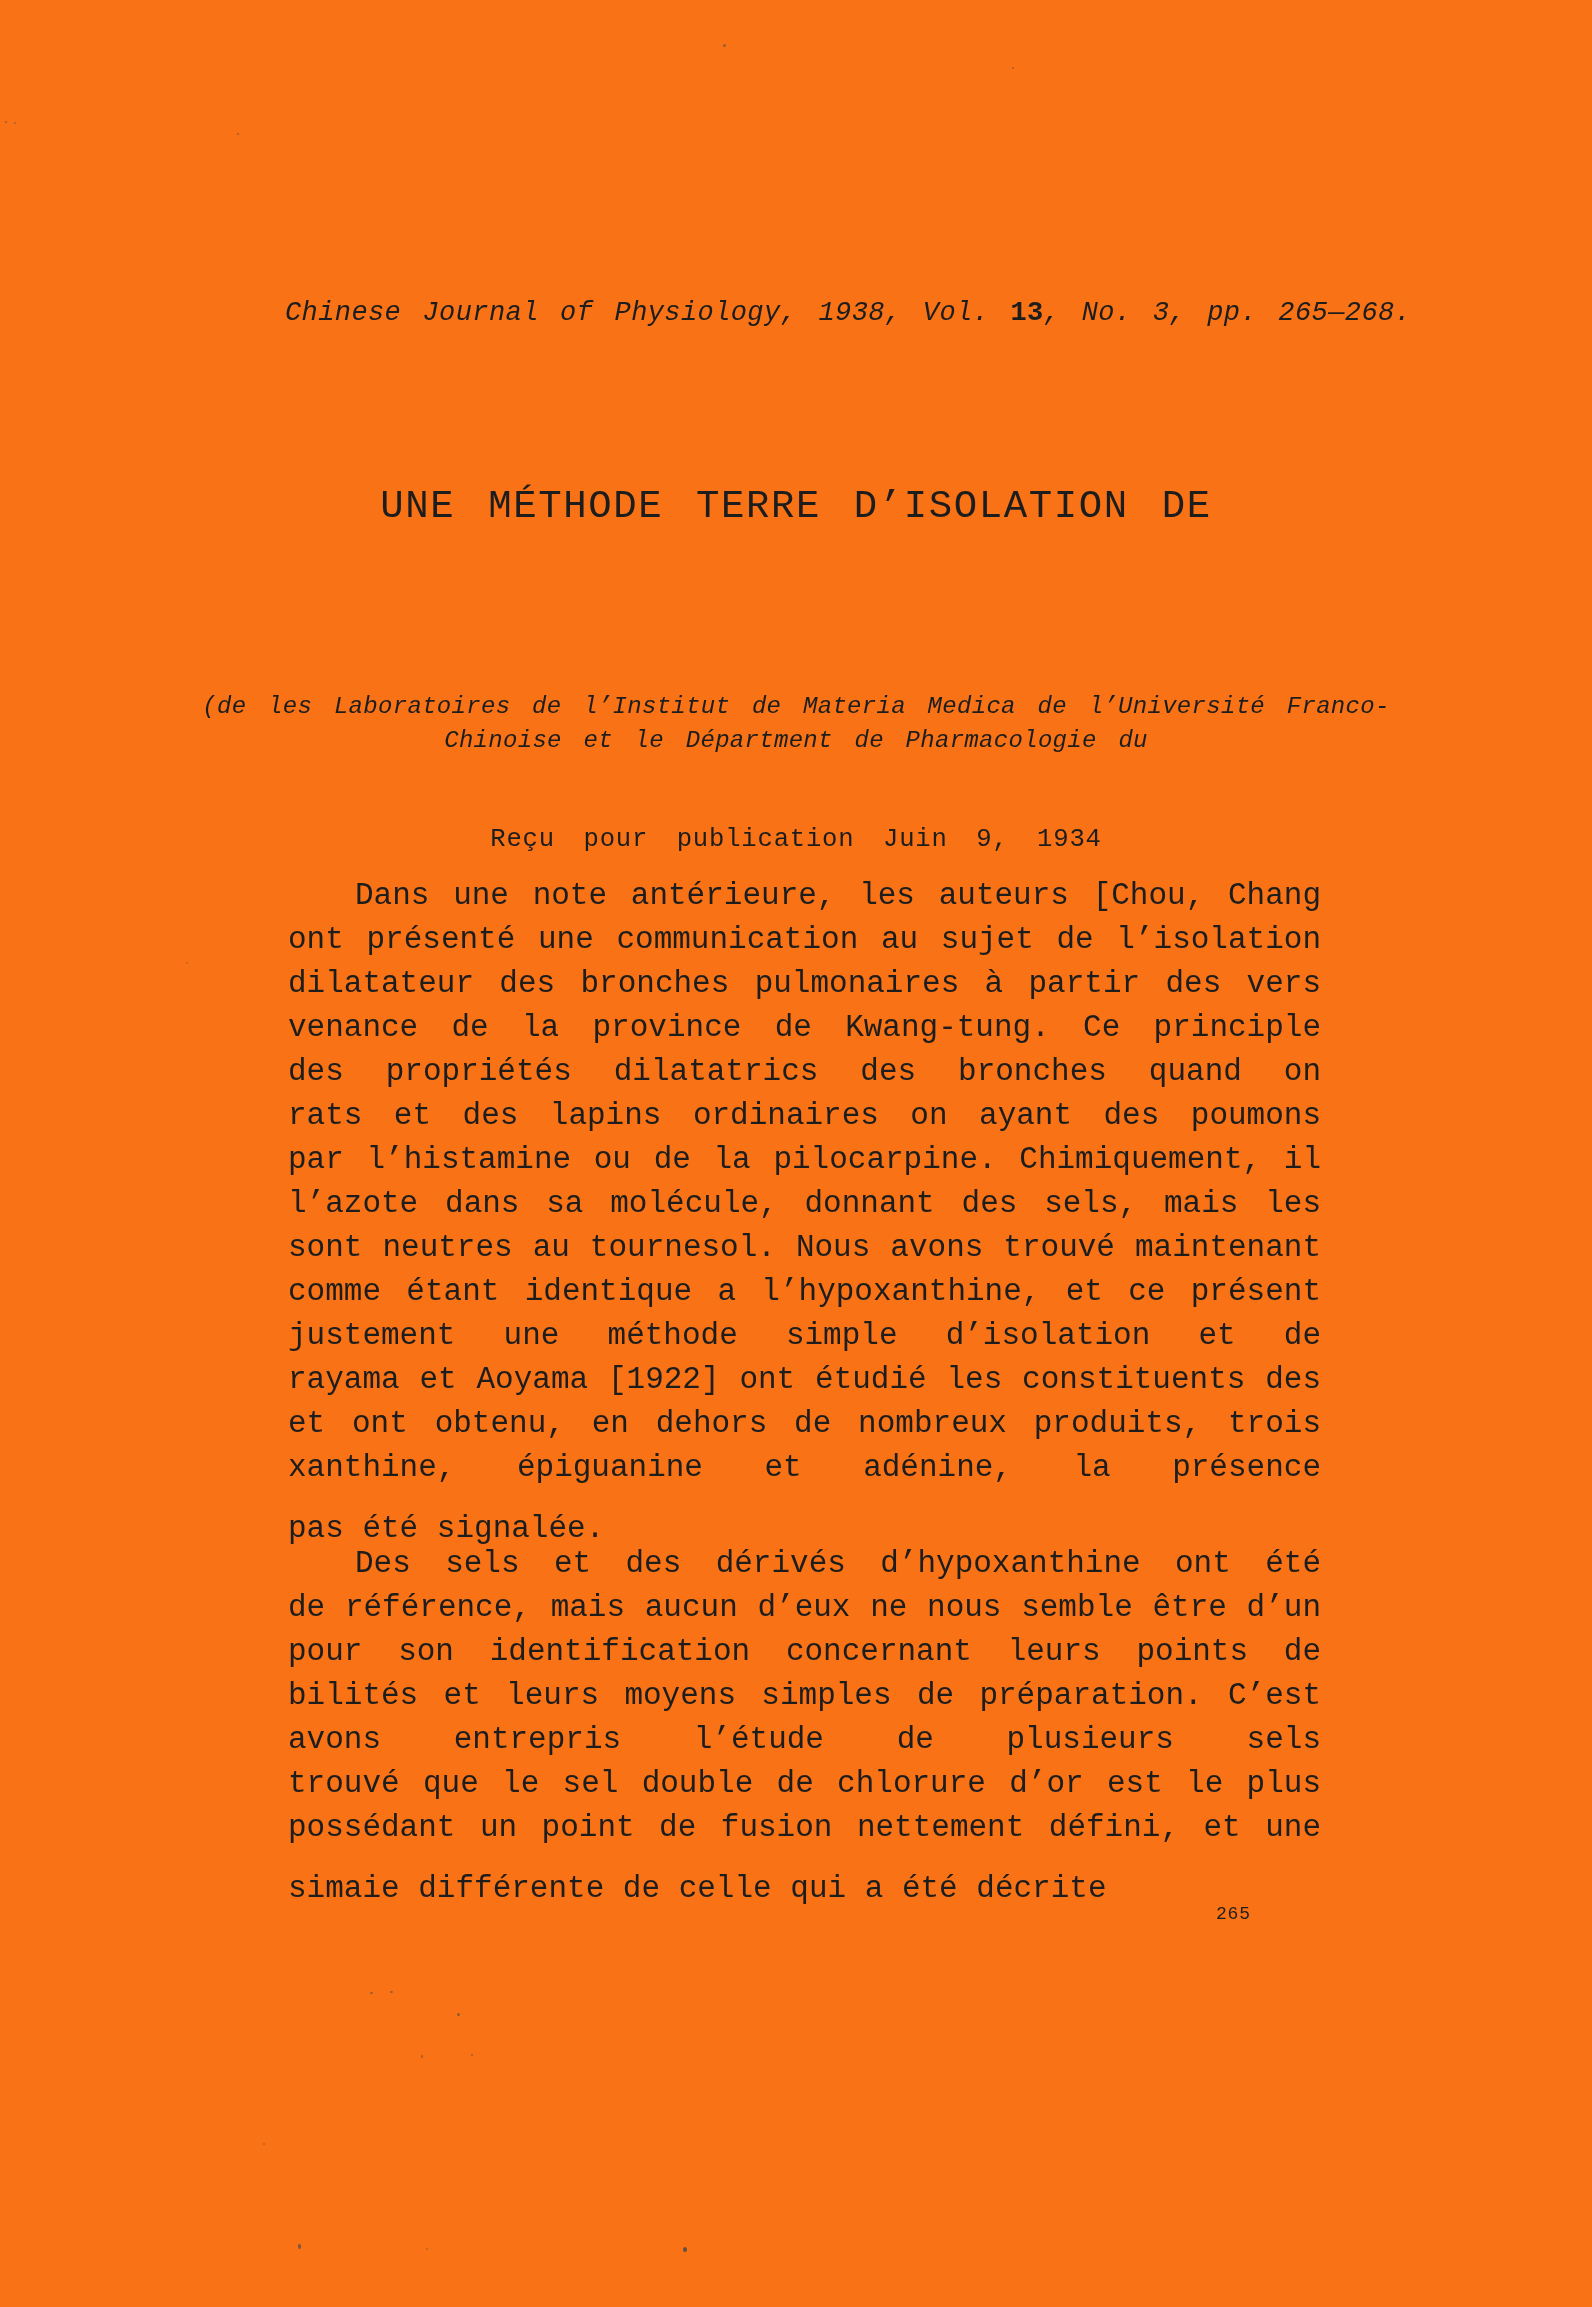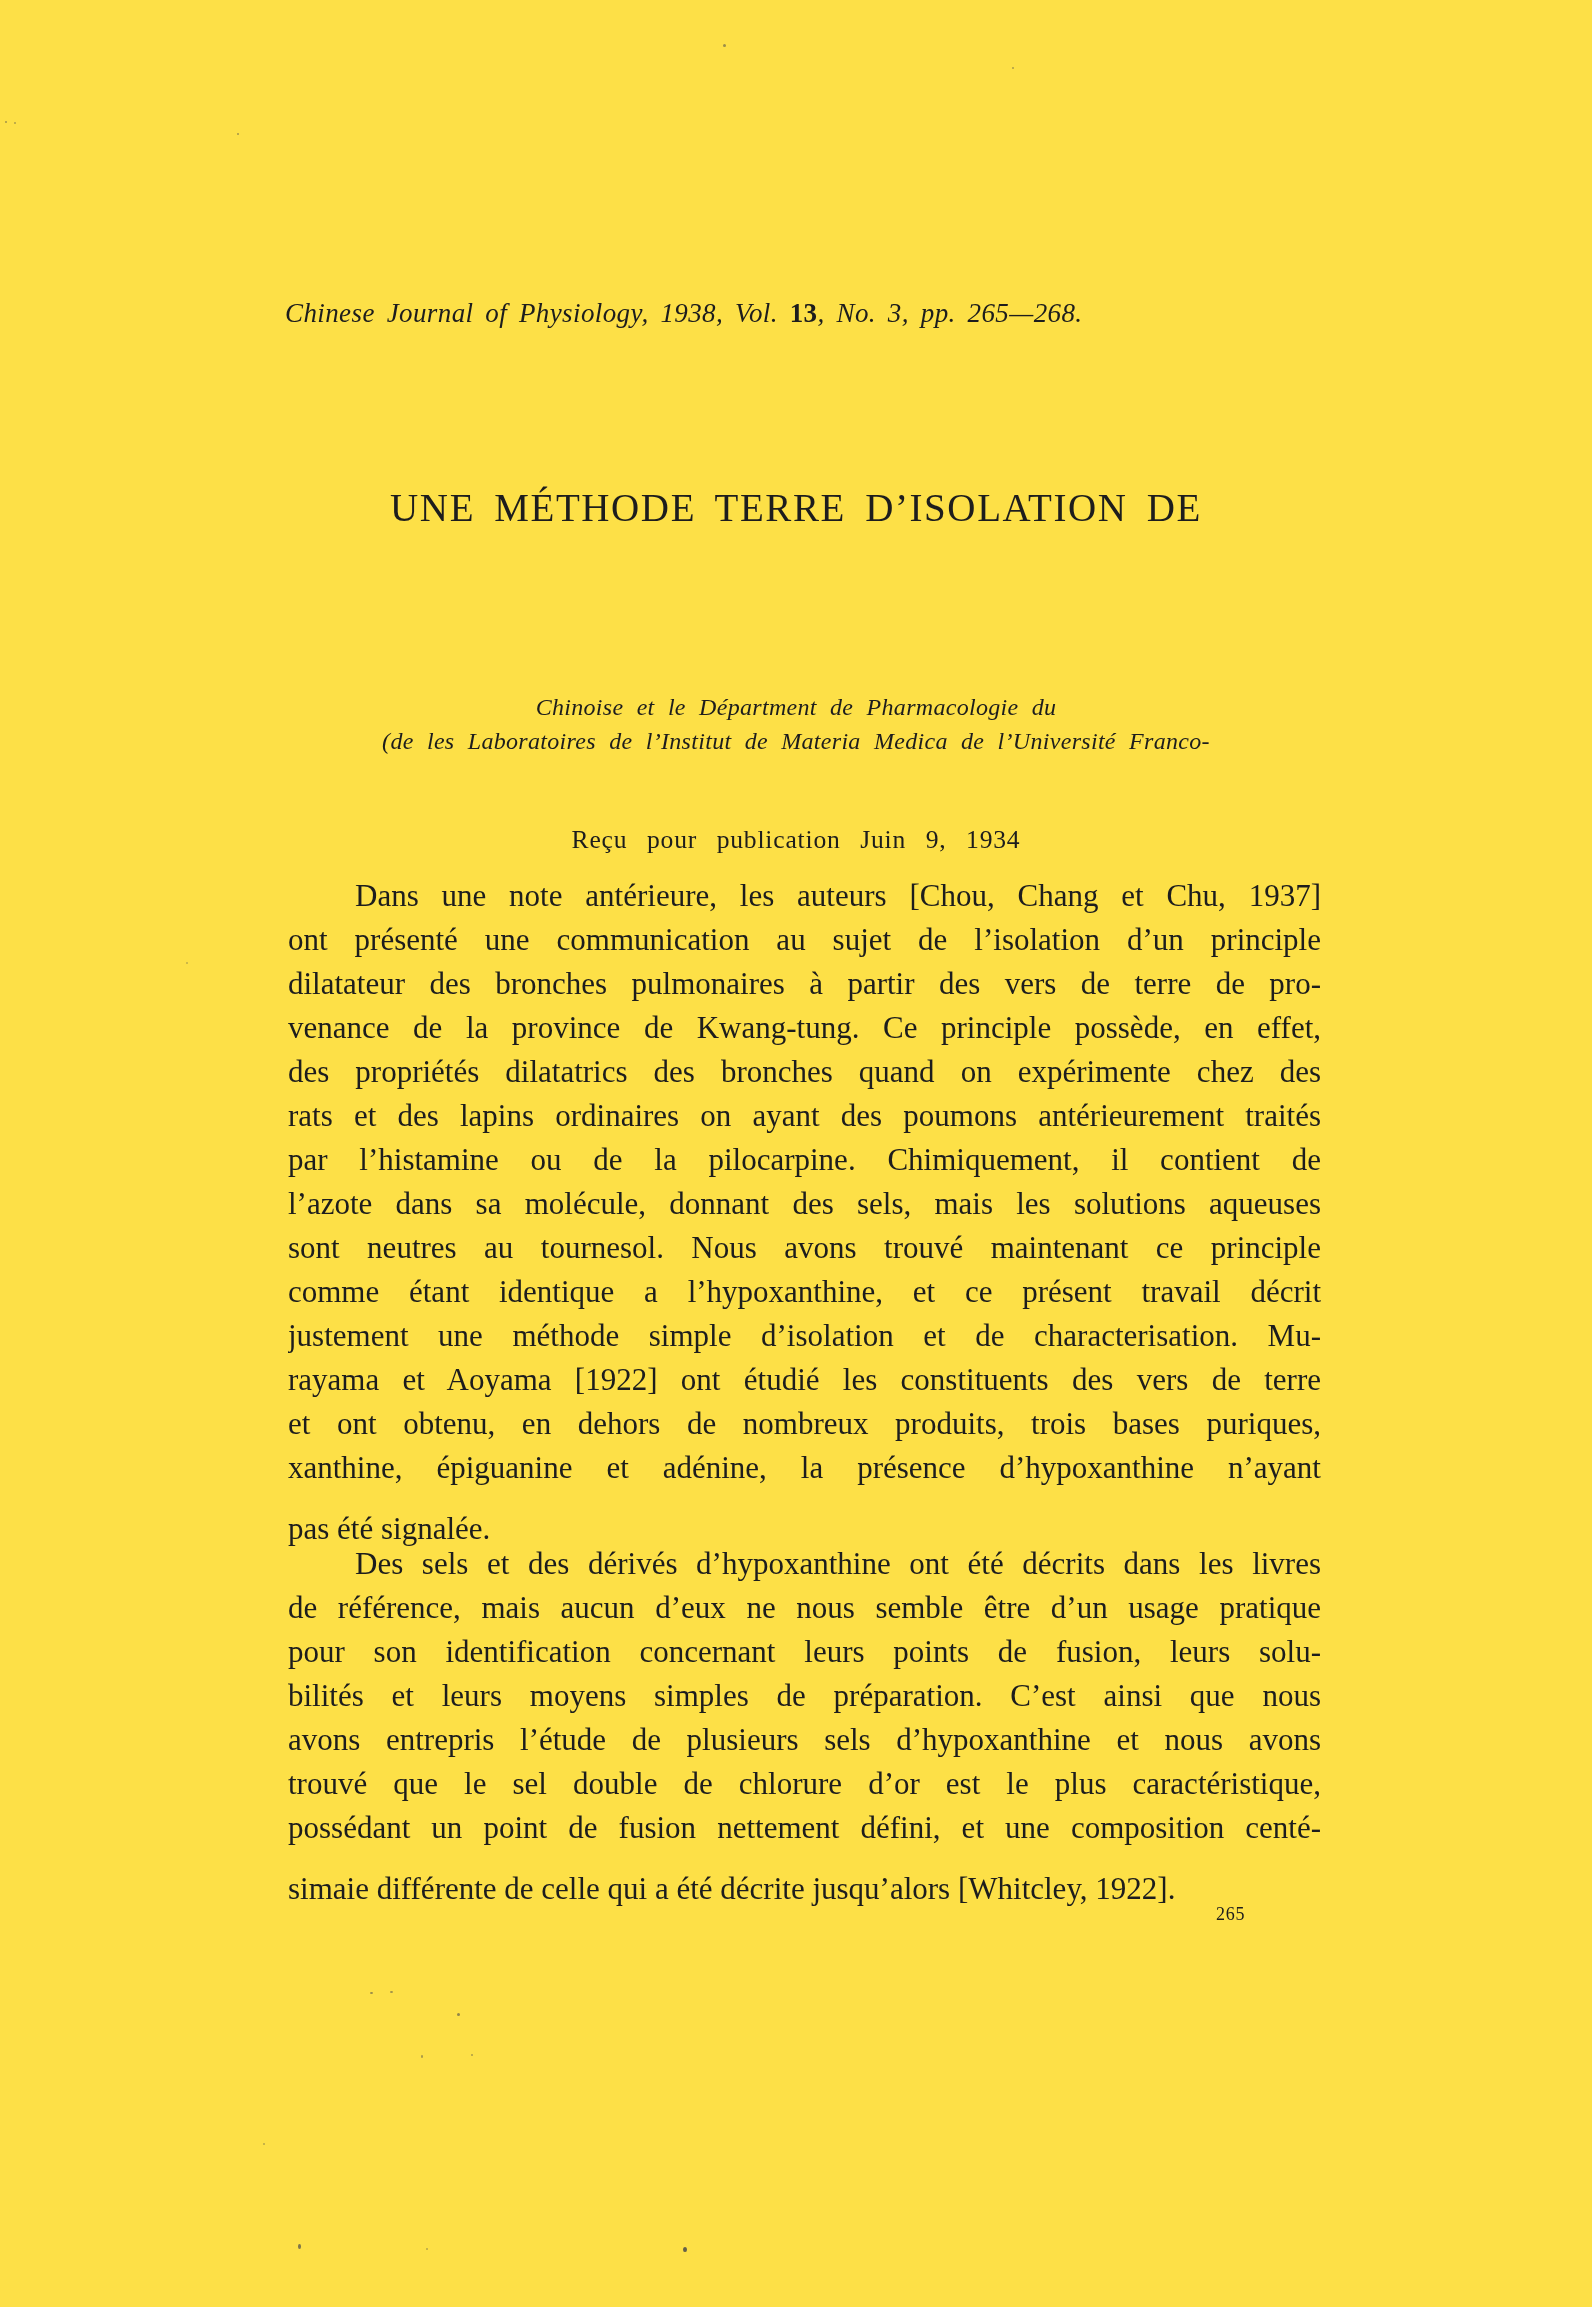--- a/index.html
+++ b/index.html
@@ -1,20 +1,20 @@
 <!DOCTYPE html>
 <html style="font-size:12.4px"><head>
 <meta charset="utf-8">
 <style>
   html,body{margin:0;padding:0;background:#e8e8e6;}
   .page{
     position:relative;
     width:1592px;height:2307px;
-    background:#fde047;
-    font-family:Liberation Serif, serif;
+    background:#f97316;
+    font-family:Liberation Mono, monospace;
     color:#1d1d1d;
     overflow:hidden;
   }
   
   .jheader{
     position:absolute;left:285px;top:295px;
     font-style:italic;font-size:27px;line-height:36px;
     letter-spacing:0.4px;word-spacing:4.7px;white-space:nowrap;
   }
   .jheader .vol{font-style:normal;font-weight:bold;}
@@ -69,22 +69,22 @@
 <div class="page">
 
   <div class="jheader"><span>Chinese Journal of Physiology, 1938, Vol. </span><span class="vol">13</span><span>, No. 3, pp. 265—268.</span></div>
 
   <div class="title">
     <div>UNE MÉTHODE TERRE D’ISOLATION DE</div>
   </div>
 
 
   <div class="affil">
+    <div>(de les Laboratoires de l’Institut de Materia Medica de l’Université Franco-</div>
     <div>Chinoise et le Départment de Pharmacologie du</div>
-    <div>(de les Laboratoires de l’Institut de Materia Medica de l’Université Franco-</div>
   </div>
 
   <div class="received">Reçu pour publication Juin 9, 1934</div>
 
   <div class="para p1">
     <div class="bline jfull ind">Dans une note antérieure, les auteurs [Chou, Chang et Chu, 1937]</div>
     <div class="bline jfull">ont présenté une communication au sujet de l’isolation d’un principle</div>
     <div class="bline jfull">dilatateur  des bronches pulmonaires à partir des vers de terre de pro-</div>
     <div class="bline jfull">venance de la province de Kwang-tung.  Ce principle possède, en effet,</div>
     <div class="bline jfull">des propriétés dilatatrics des bronches quand on expérimente chez des</div>

